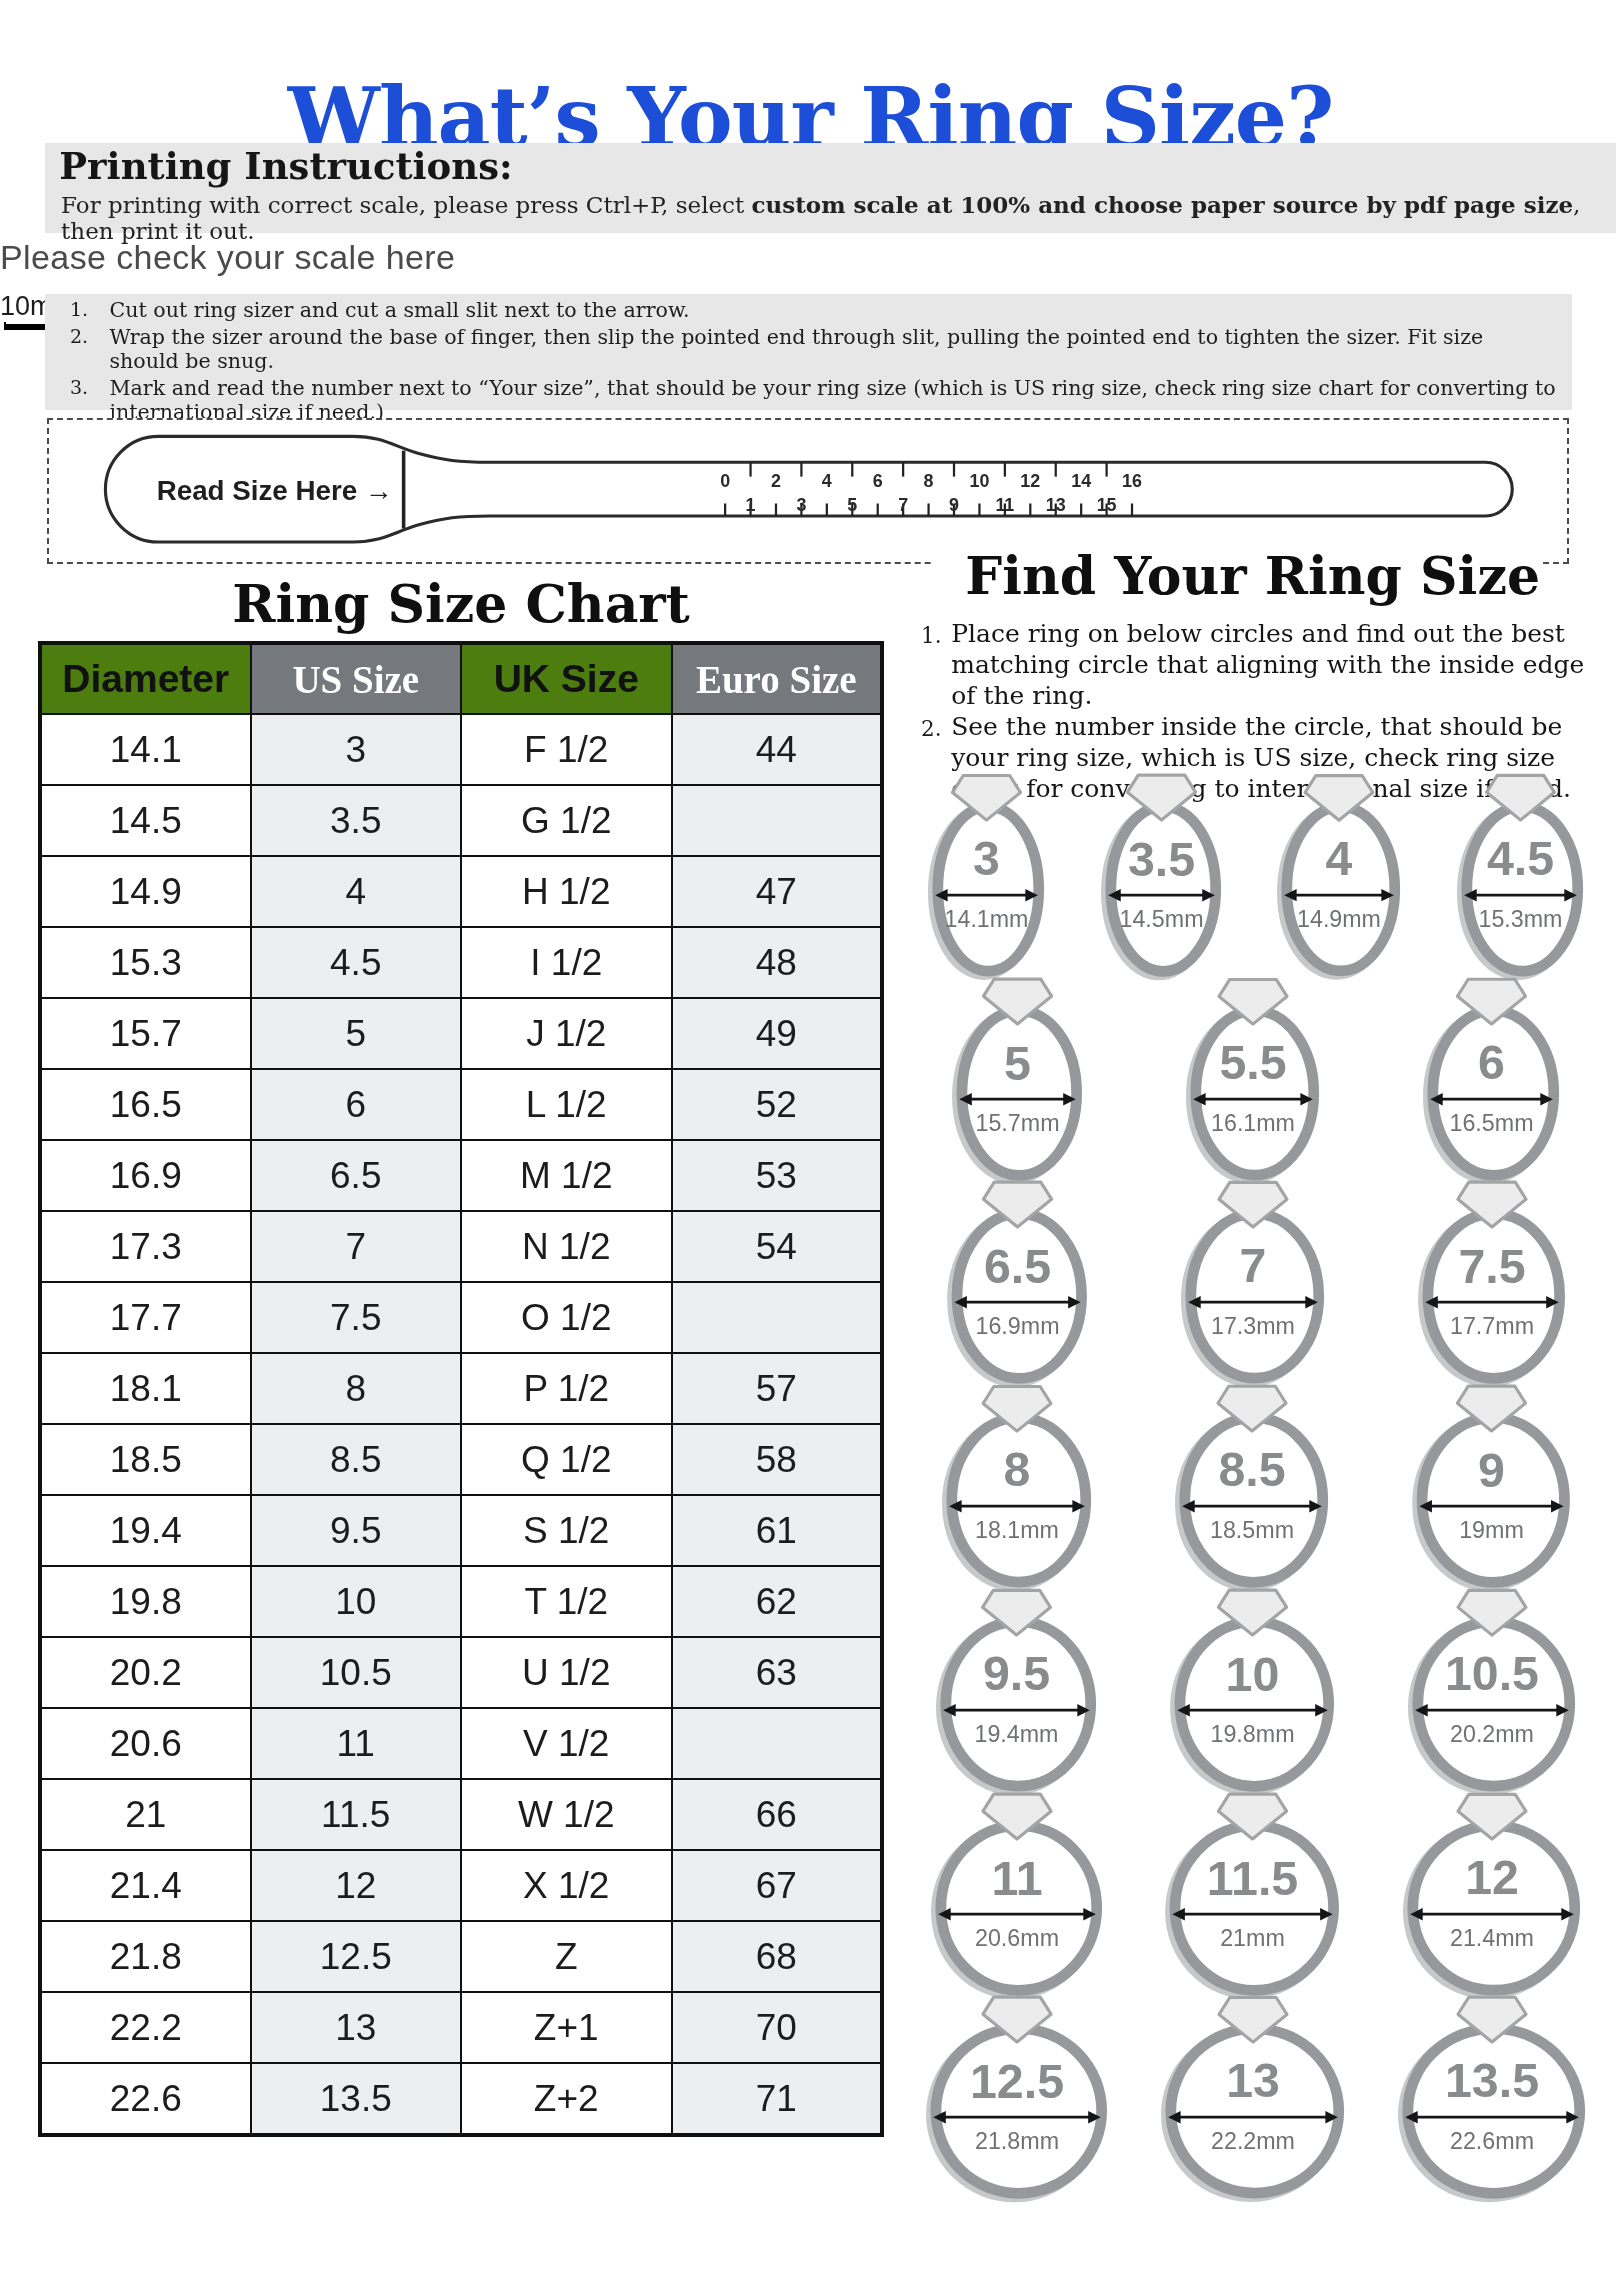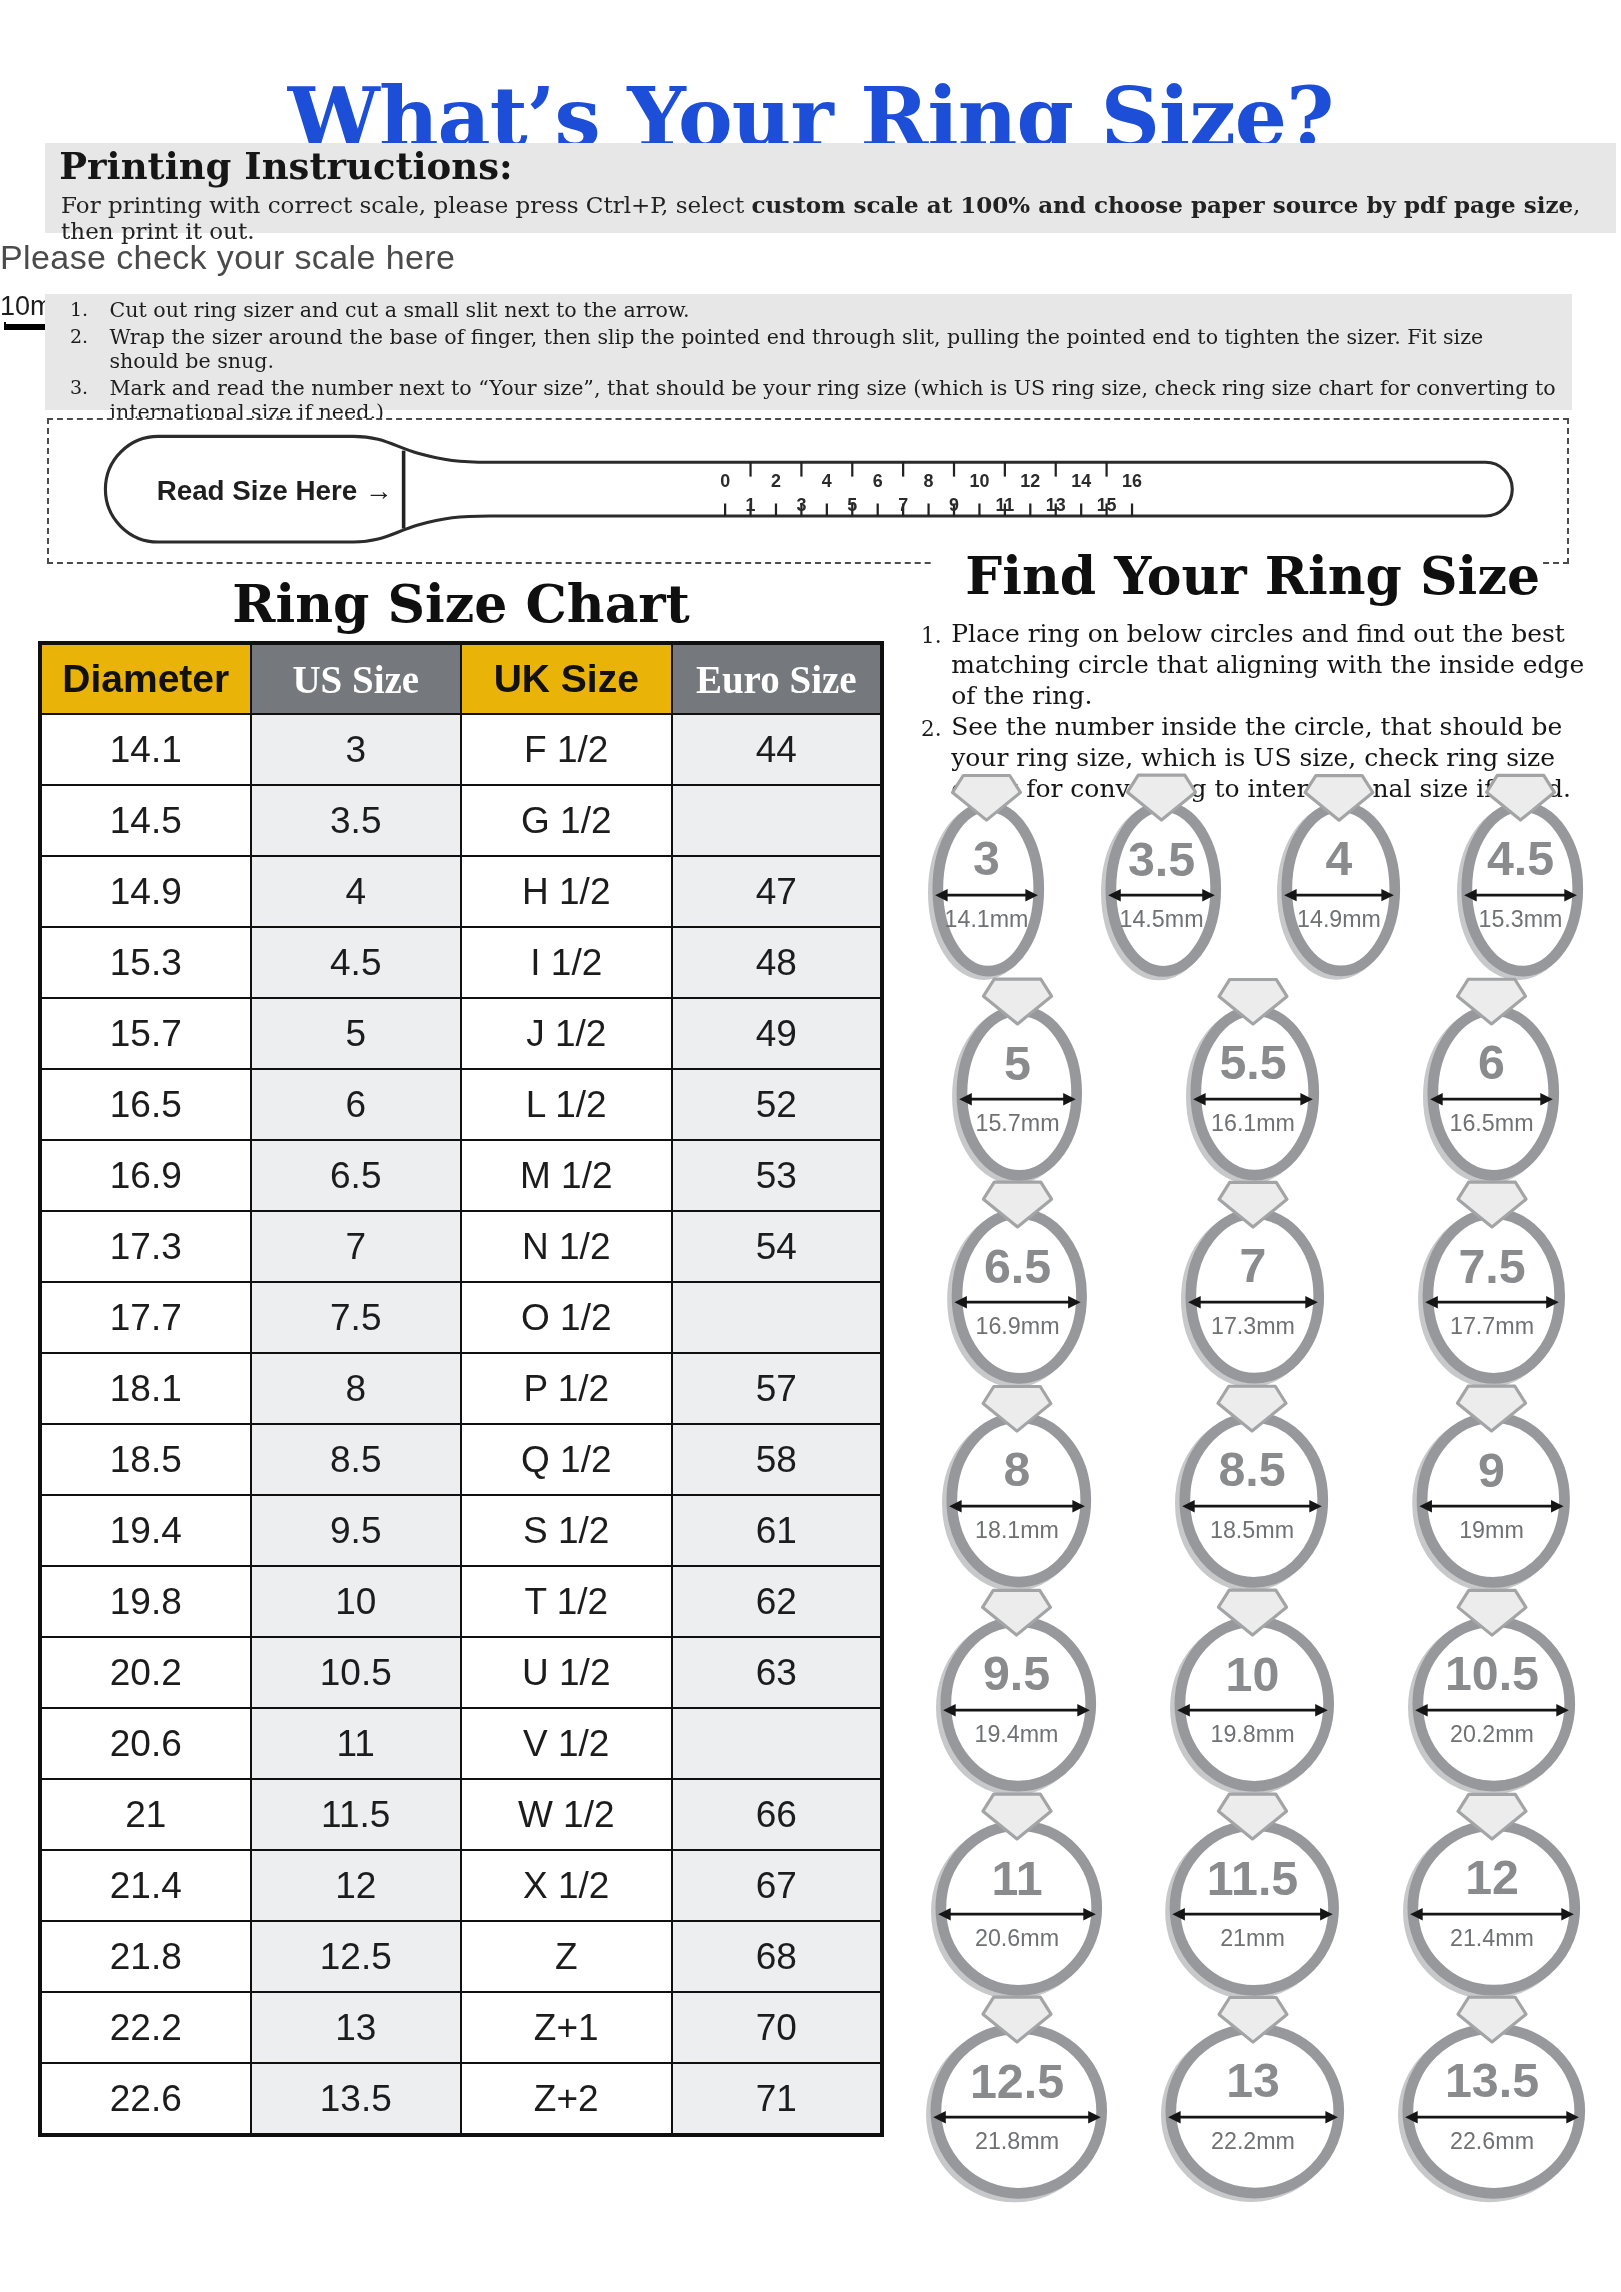--- a/index.html
+++ b/index.html
@@ -50,21 +50,21 @@
 
   #chart-heading{
     position:absolute;left:38px;top:573px;width:846px;text-align:center;
     font:700 52px "DejaVu Serif",serif;color:#0f0f0f;
   }
   #chart-table{
     position:absolute;left:38px;top:641px;width:846px;
     border-collapse:collapse;table-layout:fixed;border:4.5px solid #101010;
   }
   #chart-table th,#chart-table td{border:2.2px solid #101010;text-align:center;padding:0;}
-  #chart-table th{height:68px;font-size:39px;font-weight:700;background:#eab308;color:#111;}
+  #chart-table th{height:68px;font-size:39px;font-weight:700;background:#4d7c0f;color:#111;}
   #chart-table th.shade{background:#75797d;color:#ffffff;font-family:Liberation Serif, serif;}
   #chart-table td{height:69px;font-size:37px;background:#fff;color:#1c1c1c;}
   #chart-table td:nth-child(2),#chart-table td:nth-child(4){background:#eceef0;}
 
   #finder-heading{
     position:absolute;left:931px;top:545px;width:609px;background:#fff;
     text-align:right;font:700 52px "DejaVu Serif",serif;color:#0f0f0f;
   }
   #finder-steps{position:absolute;left:921px;top:618px;width:691px;}
   .fstep{display:flex;}

